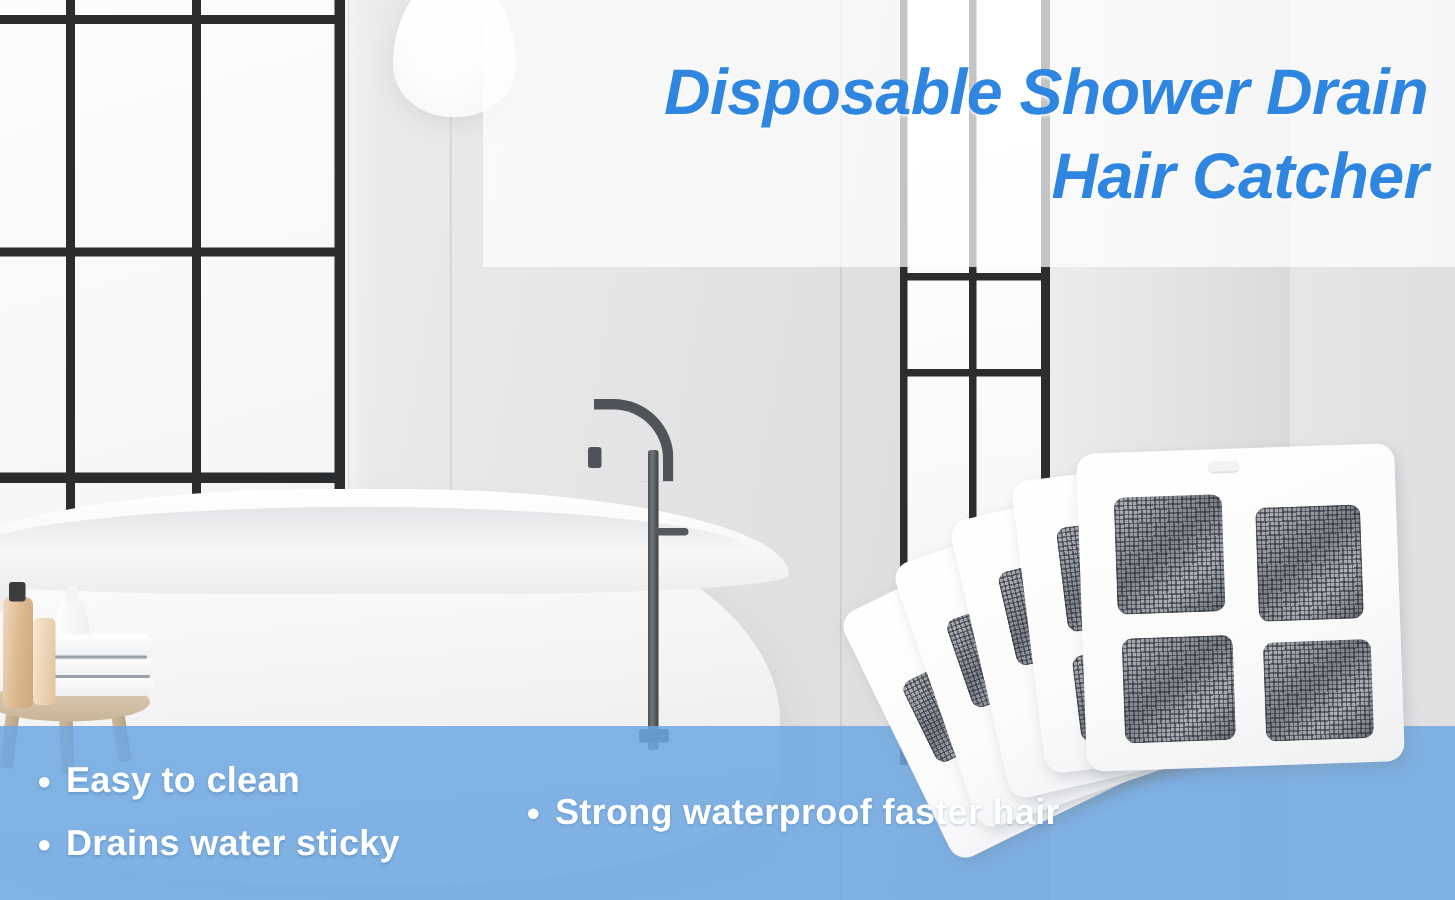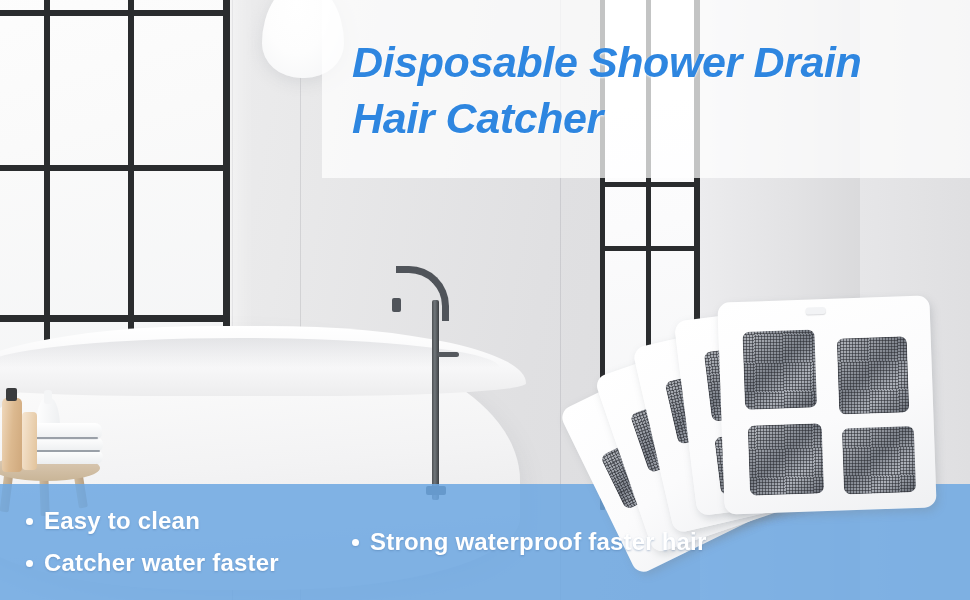--- a/index.html
+++ b/index.html
@@ -133,20 +133,21 @@
   }
   .title-text{
     position:absolute;left:352px;top:34px;width:600px;
     color:#2e86e0;
     font-family:"Liberation Sans","DejaVu Sans",sans-serif;
     font-size:43px;line-height:56px;
     font-weight:bold;font-style:italic;
     letter-spacing:-.4px;
     text-shadow:0 1px 2px rgba(255,255,255,.9);
     white-space:pre-line;
+    text-align:right;
   }
 
   
   .product{position:absolute;left:585px;top:285px;width:390px;height:285px;}
   .sticker{
     position:absolute;
     background:linear-gradient(160deg,#ffffff 0%,#fbfbfc 55%,#eff0f2 100%);
     border-radius:12px;
     box-shadow:2px 4px 9px rgba(120,124,132,.28);
   }
@@ -312,21 +313,21 @@
   </div>
 
   <div class="bullets">
     <div class="bullet-col col-a">
       <div class="bullet">
         <span class="dot"></span>
         <span>Easy to clean</span>
       </div>
       <div class="bullet">
         <span class="dot"></span>
-        <span>Catcher water faster</span>
+        <span>Drains water sticky</span>
       </div>
     </div>
     <div class="bullet-col col-b">
       <div class="bullet">
         <span class="dot"></span>
         <span>Strong waterproof faster hair</span>
       </div>
     </div>
   </div>
 

